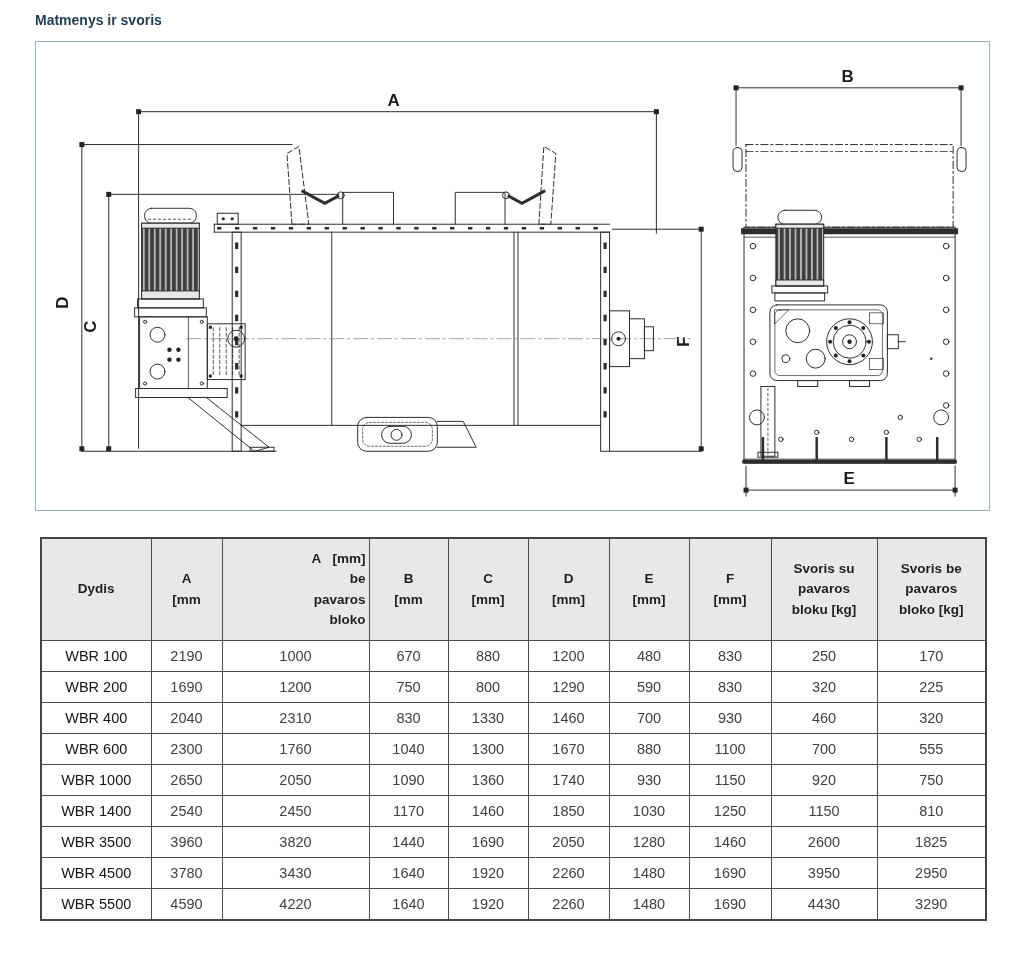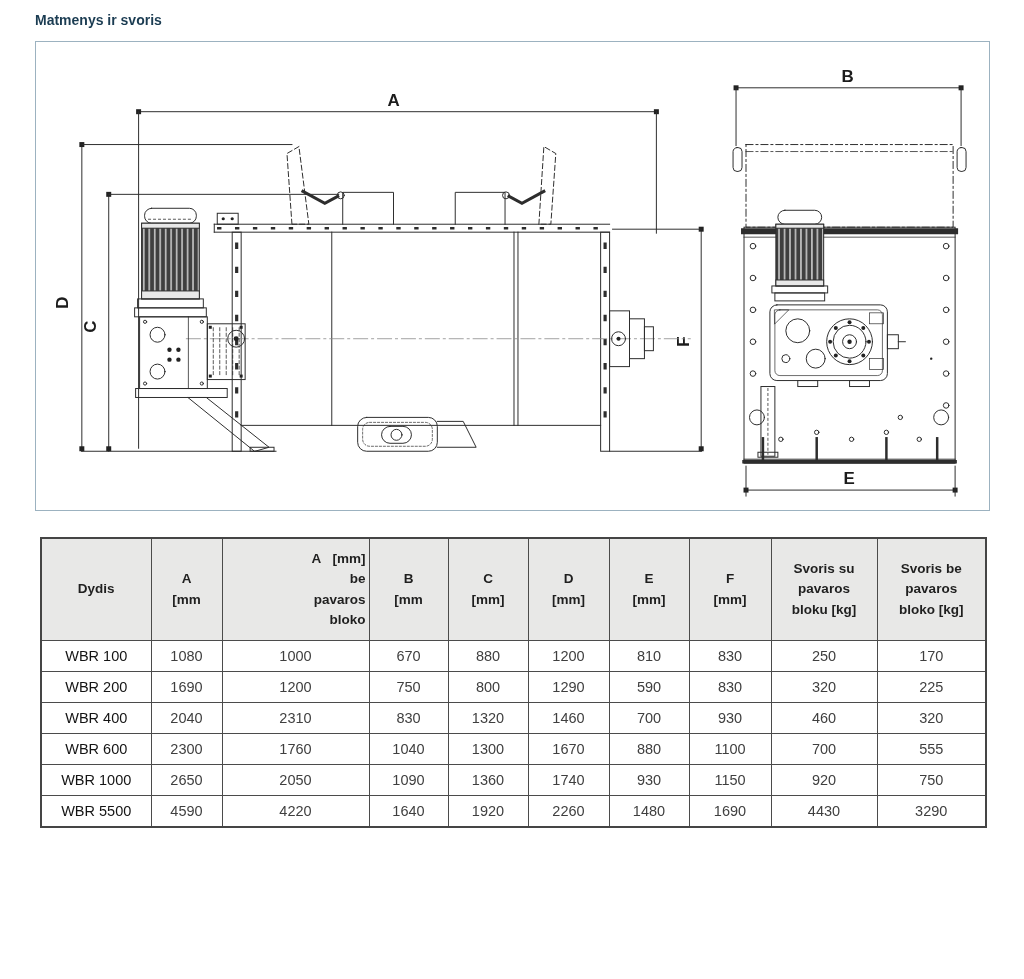--- a/index.html
+++ b/index.html
@@ -305,26 +305,26 @@
 pavaros
 bloku [kg]</th>
             <th>Svoris be
 pavaros
 bloko [kg]</th>
           </tr>
         </thead>
       <tbody>
           <tr>
             <td>WBR 100</td>
-            <td>1080</td>
+            <td>2190</td>
             <td>1000</td>
             <td>670</td>
             <td>880</td>
             <td>1200</td>
-            <td>810</td>
+            <td>480</td>
             <td>830</td>
             <td>250</td>
             <td>170</td>
           </tr>
           <tr>
             <td>WBR 200</td>
             <td>1690</td>
             <td>1200</td>
             <td>750</td>
             <td>800</td>
@@ -332,21 +332,21 @@
             <td>590</td>
             <td>830</td>
             <td>320</td>
             <td>225</td>
           </tr>
           <tr>
             <td>WBR 400</td>
             <td>2040</td>
             <td>2310</td>
             <td>830</td>
-            <td>1320</td>
+            <td>1330</td>
             <td>1460</td>
             <td>700</td>
             <td>930</td>
             <td>460</td>
             <td>320</td>
           </tr>
           <tr>
             <td>WBR 600</td>
             <td>2300</td>
             <td>1760</td>
@@ -364,20 +364,56 @@
             <td>2050</td>
             <td>1090</td>
             <td>1360</td>
             <td>1740</td>
             <td>930</td>
             <td>1150</td>
             <td>920</td>
             <td>750</td>
           </tr>
           <tr>
+            <td>WBR 1400</td>
+            <td>2540</td>
+            <td>2450</td>
+            <td>1170</td>
+            <td>1460</td>
+            <td>1850</td>
+            <td>1030</td>
+            <td>1250</td>
+            <td>1150</td>
+            <td>810</td>
+          </tr>
+          <tr>
+            <td>WBR 3500</td>
+            <td>3960</td>
+            <td>3820</td>
+            <td>1440</td>
+            <td>1690</td>
+            <td>2050</td>
+            <td>1280</td>
+            <td>1460</td>
+            <td>2600</td>
+            <td>1825</td>
+          </tr>
+          <tr>
+            <td>WBR 4500</td>
+            <td>3780</td>
+            <td>3430</td>
+            <td>1640</td>
+            <td>1920</td>
+            <td>2260</td>
+            <td>1480</td>
+            <td>1690</td>
+            <td>3950</td>
+            <td>2950</td>
+          </tr>
+          <tr>
             <td>WBR 5500</td>
             <td>4590</td>
             <td>4220</td>
             <td>1640</td>
             <td>1920</td>
             <td>2260</td>
             <td>1480</td>
             <td>1690</td>
             <td>4430</td>
             <td>3290</td>

